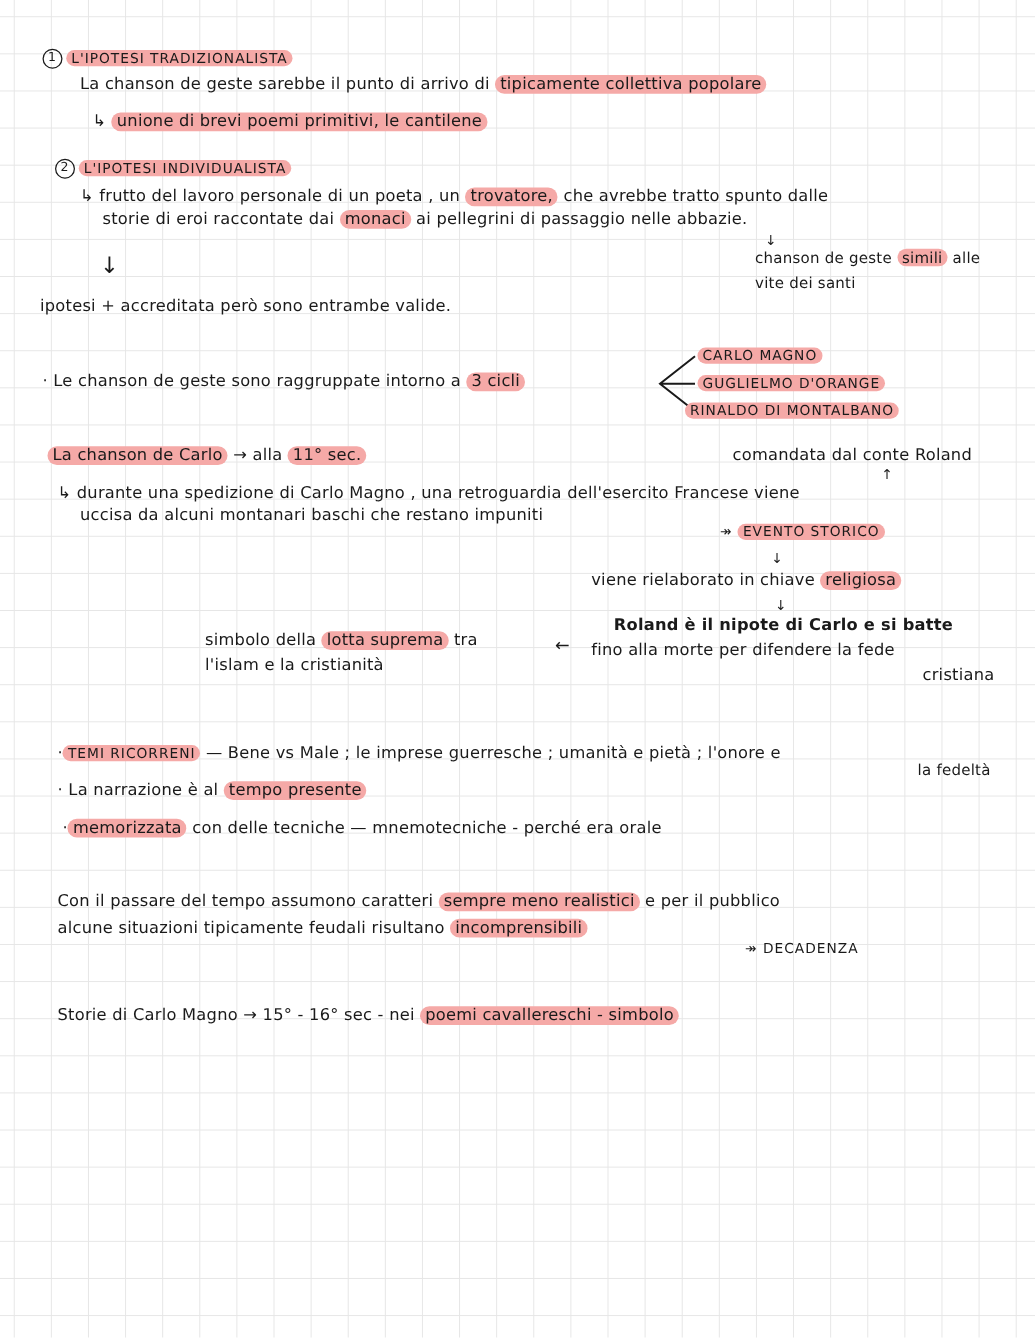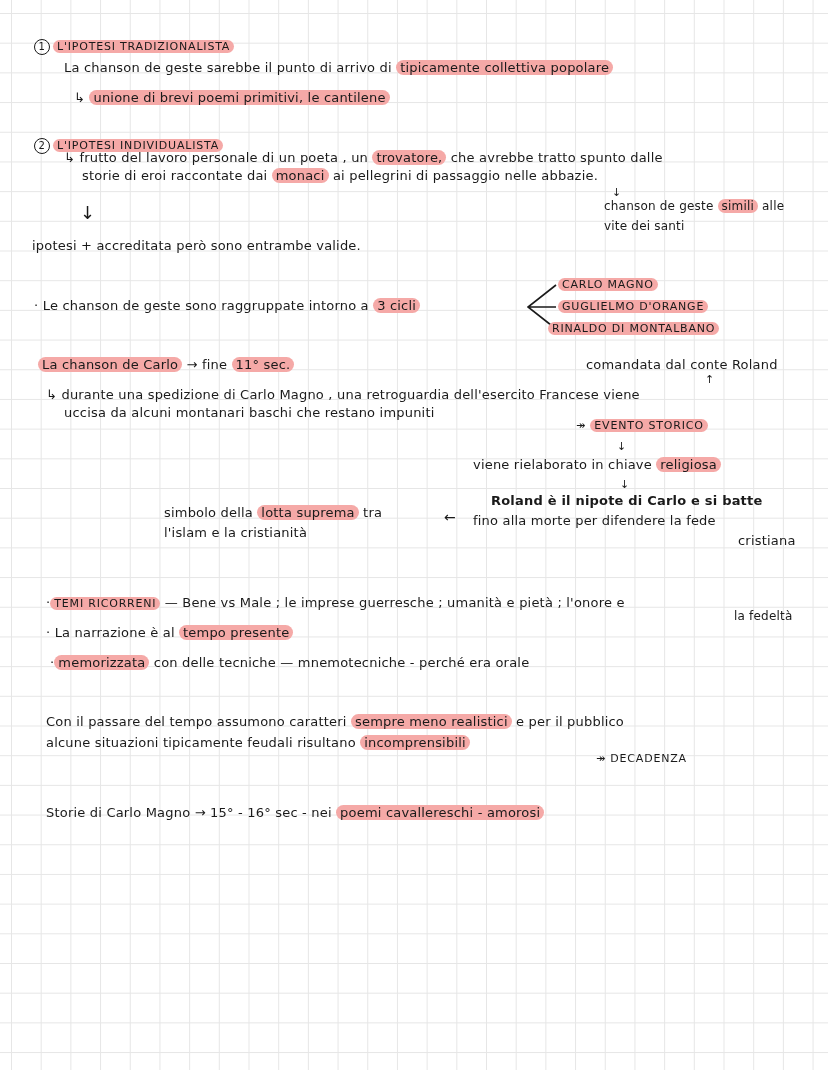--- a/index.html
+++ b/index.html
@@ -30,21 +30,21 @@
 </div>
 <div class="ln" style="left:64px;top:60px;">
   <span>La chanson de geste sarebbe il punto di arrivo di</span>
   <span class="hl">tipicamente collettiva popolare</span>
 </div>
 <div class="ln" style="left:74px;top:90px;">
   <span>↳</span>
   <span class="hl">unione di brevi poemi primitivi, le cantilene</span>
 </div>
 
-<div class="ln caps" style="left:34px;top:127px;margin-top:11px;">
+<div class="ln caps" style="left:44px;top:127px;">
   <span class="circ">2</span><span class="hl">L'IPOTESI INDIVIDUALISTA</span>
 </div>
 <div class="ln" style="left:64px;top:150px;">
   <span>↳</span>
   <span>frutto del lavoro personale di un poeta , un</span>
   <span class="hl">trovatore,</span>
   <span>che avrebbe tratto spunto dalle</span>
 </div>
 <div class="ln" style="left:82px;top:168px;">
   <span>storie di eroi raccontate dai</span>
@@ -67,21 +67,21 @@
 </div>
 <svg class="brace" style="left:522px;top:283px;" width="36" height="48">
   <path d="M34 2 L6 24 L34 46 M6 24 L34 24" stroke="#1a1a1a" stroke-width="1.6" fill="none"></path>
 </svg>
 <div class="ln caps" style="left:558px;top:277px;"><span class="hl">CARLO MAGNO</span></div>
 <div class="ln caps" style="left:558px;top:299px;"><span class="hl">GUGLIELMO D'ORANGE</span></div>
 <div class="ln caps" style="left:548px;top:321px;"><span class="hl">RINALDO DI MONTALBANO</span></div>
 
 <div class="ln" style="left:38px;top:357px;">
   <span class="hl">La chanson de Carlo</span>
-  <span>→ fine</span>
+  <span>→ alla</span>
   <span class="hl">11° sec.</span>
 </div>
 <div class="ln" style="left:586px;top:357px;">comandata dal conte Roland</div>
 <div class="arrow" style="left:705px;top:373px;font-size:11px;">↑</div>
 <div class="ln" style="left:46px;top:387px;">↳ durante una spedizione di Carlo Magno , una retroguardia dell'esercito Francese viene</div>
 <div class="ln" style="left:64px;top:405px;">uccisa da alcuni montanari baschi che restano impuniti</div>
 <div class="ln caps" style="left:566px;top:418px;margin-left:10px;">
   <span>↠</span>
   <span class="hl">EVENTO STORICO</span>
 </div>
@@ -122,14 +122,14 @@
   <span>e per il pubblico</span>
 </div>
 <div class="ln" style="left:46px;top:735px;">
   <span>alcune situazioni tipicamente feudali risultano</span>
   <span class="hl">incomprensibili</span>
 </div>
 <div class="ln caps" style="left:596px;top:751px;">↠ DECADENZA</div>
 
 <div class="ln" style="left:46px;top:805px;">
   <span>Storie di Carlo Magno → 15° - 16° sec - nei</span>
-  <span class="hl">poemi cavallereschi - amorosi</span>
+  <span class="hl">poemi cavallereschi - simbolo</span>
 </div>
 
 </body></html>

